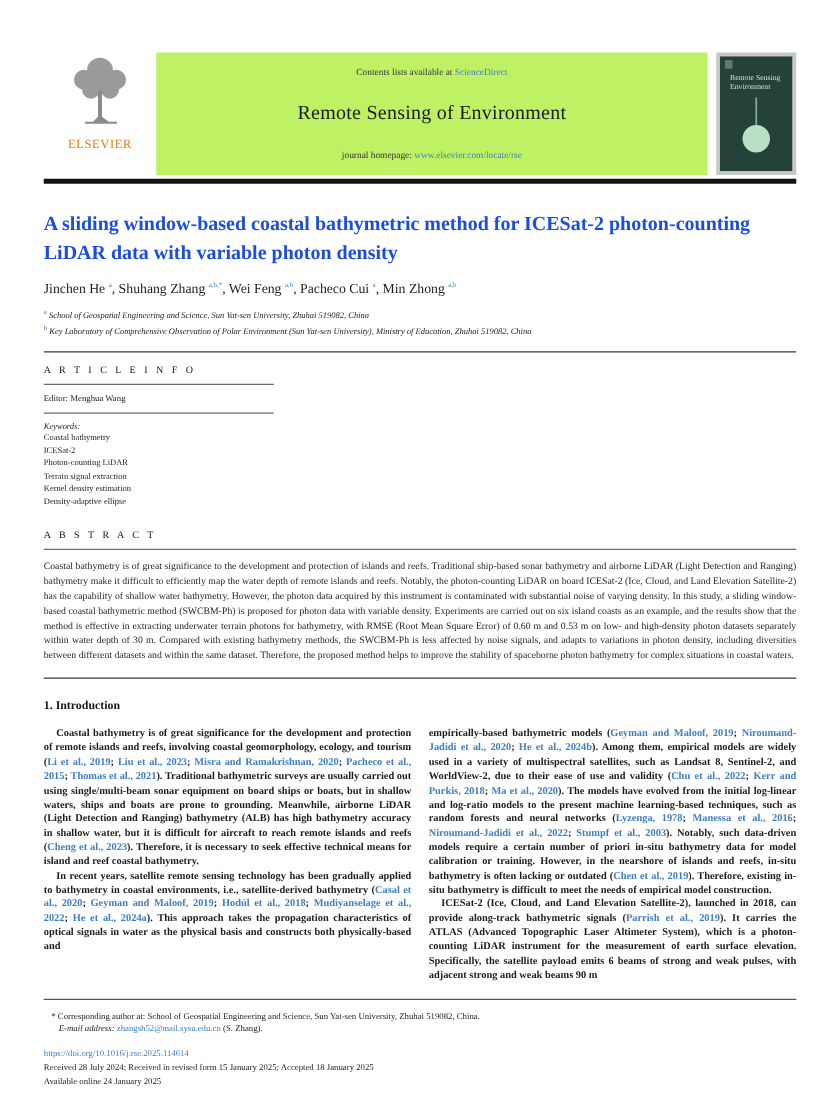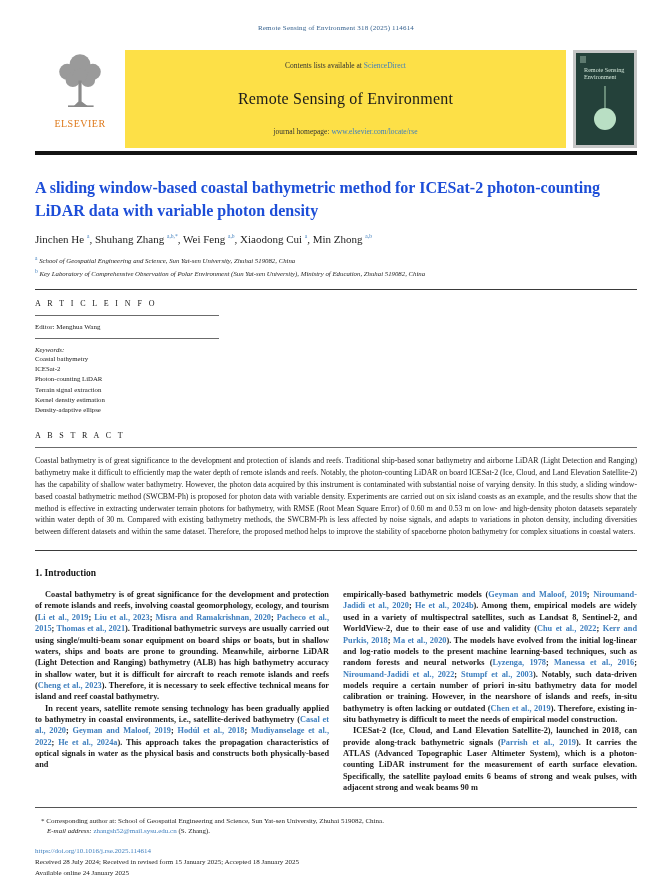--- a/index.html
+++ b/index.html
@@ -6,21 +6,21 @@
   html,body { width:672px; height:896px; background:#fff; overflow:hidden; }
   body { font-family:"Liberation Serif","DejaVu Serif",serif; color:#1c1c1c; }
   .page { width:672px; height:896px; padding:24px 35px 0 35px; position:relative; }
 
   .running-head { text-align:center; font-size:7px; color:#35618e; letter-spacing:.2px; }
 
   .journal-header { display:flex; margin-top:18px; height:98px; }
   .logo-col { width:90px; display:flex; flex-direction:column; align-items:center; justify-content:flex-start; padding-bottom:2px; }
   .logo-col svg { width:56px; height:66px; }
   .publisher-name { font-size:10px; color:#de7a1c; letter-spacing:.5px; margin-top:2px; font-family:"Liberation Serif",serif; }
-  .header-center { flex:1; background:#fde047; display:flex; flex-direction:column; align-items:center; justify-content:space-between; padding:11px 6px 12px 6px; }
+  .header-center { flex:1; background:#bef264; display:flex; flex-direction:column; align-items:center; justify-content:space-between; padding:11px 6px 12px 6px; }
   .contents-line, .homepage-line { font-size:7.5px; color:#333; }
   .journal-title { font-size:16px; color:#1b1b1b; letter-spacing:.2px; }
   .cover-col { width:64px; margin-left:7px; background:#c7c7c7; padding:3px 3px; display:flex; }
   .cover-inner { flex:1; }
   .cover-inner svg { width:100%; height:100%; display:block; }
   .black-bar { height:4px; background:#141414; margin-top:3px; }
 
   .article-title { margin-top:22px; font-size:16px; line-height:1.42; color:#1d4ed8; }
   .authors-line { margin-top:11px; font-size:11px; color:#1d1d1d; }
   .authors-line sup, .aff-line sup { color:#3f7fbe; font-size:6.5px; }
@@ -53,21 +53,20 @@
   .fn-line.second { padding-left:12px; }
   .pub-info { margin-top:9px; }
   .doi-line { font-size:7px; color:#3f7fbe; line-height:1.6; }
   .pub-line { font-size:7px; color:#222; line-height:1.6; }
 </style>
 </head>
 <body>
 
 <div class="page">
 
-  <div class="running-head">Remote Sensing of Environment 318 (2025) 114614</div>
 
   <div class="journal-header">
     <div class="logo-col">
       <svg viewBox="0 0 70 78">
         <g fill="#9a9a9a">
           <circle cx="35" cy="16" r="13"></circle>
           <circle cx="19" cy="25" r="10"></circle>
           <circle cx="51" cy="25" r="10"></circle>
           <circle cx="26" cy="35" r="9"></circle>
           <circle cx="45" cy="35" r="9"></circle>
@@ -93,21 +92,21 @@
           <line x1="29" y1="33" x2="29" y2="56" stroke="#87ab93" stroke-width="1.4"></line>
           <circle cx="29" cy="66" r="11" fill="#b9dfc4"></circle>
         </svg>
       </div>
     </div>
   </div>
   <div class="black-bar"></div>
 
   <h1 class="article-title">A sliding window-based coastal bathymetric method for ICESat-2 photon-counting LiDAR data with variable photon density</h1>
 
-  <div class="authors-line"><span>Jinchen He </span><sup class="supb">a</sup><span>, Shuhang Zhang </span><sup class="supb">a,b,*</sup><span>, Wei Feng </span><sup class="supb">a,b</sup><span>, Xiaodong Cui </span><sup class="supb">a</sup><span>, Min Zhong </span><sup class="supb">a,b</sup></div>
+  <div class="authors-line"><span>Jinchen He </span><sup class="supb">a</sup><span>, Shuhang Zhang </span><sup class="supb">a,b,*</sup><span>, Wei Feng </span><sup class="supb">a,b</sup><span>, Pacheco Cui </span><sup class="supb">a</sup><span>, Min Zhong </span><sup class="supb">a,b</sup></div>
 
   <div class="affiliations">
     <div class="aff-line"><sup class="supb">a</sup><span class="it"> School of Geospatial Engineering and Science, Sun Yat-sen University, Zhuhai 519082, China</span></div>
     <div class="aff-line"><sup class="supb">b</sup><span class="it"> Key Laboratory of Comprehensive Observation of Polar Environment (Sun Yat-sen University), Ministry of Education, Zhuhai 519082, China</span></div>
   </div>
 
   <div class="meta-block">
     <div class="info-col">
       <div class="panel-heading">A R T I C L E  I N F O</div>
       <hr class="thin-rule">

